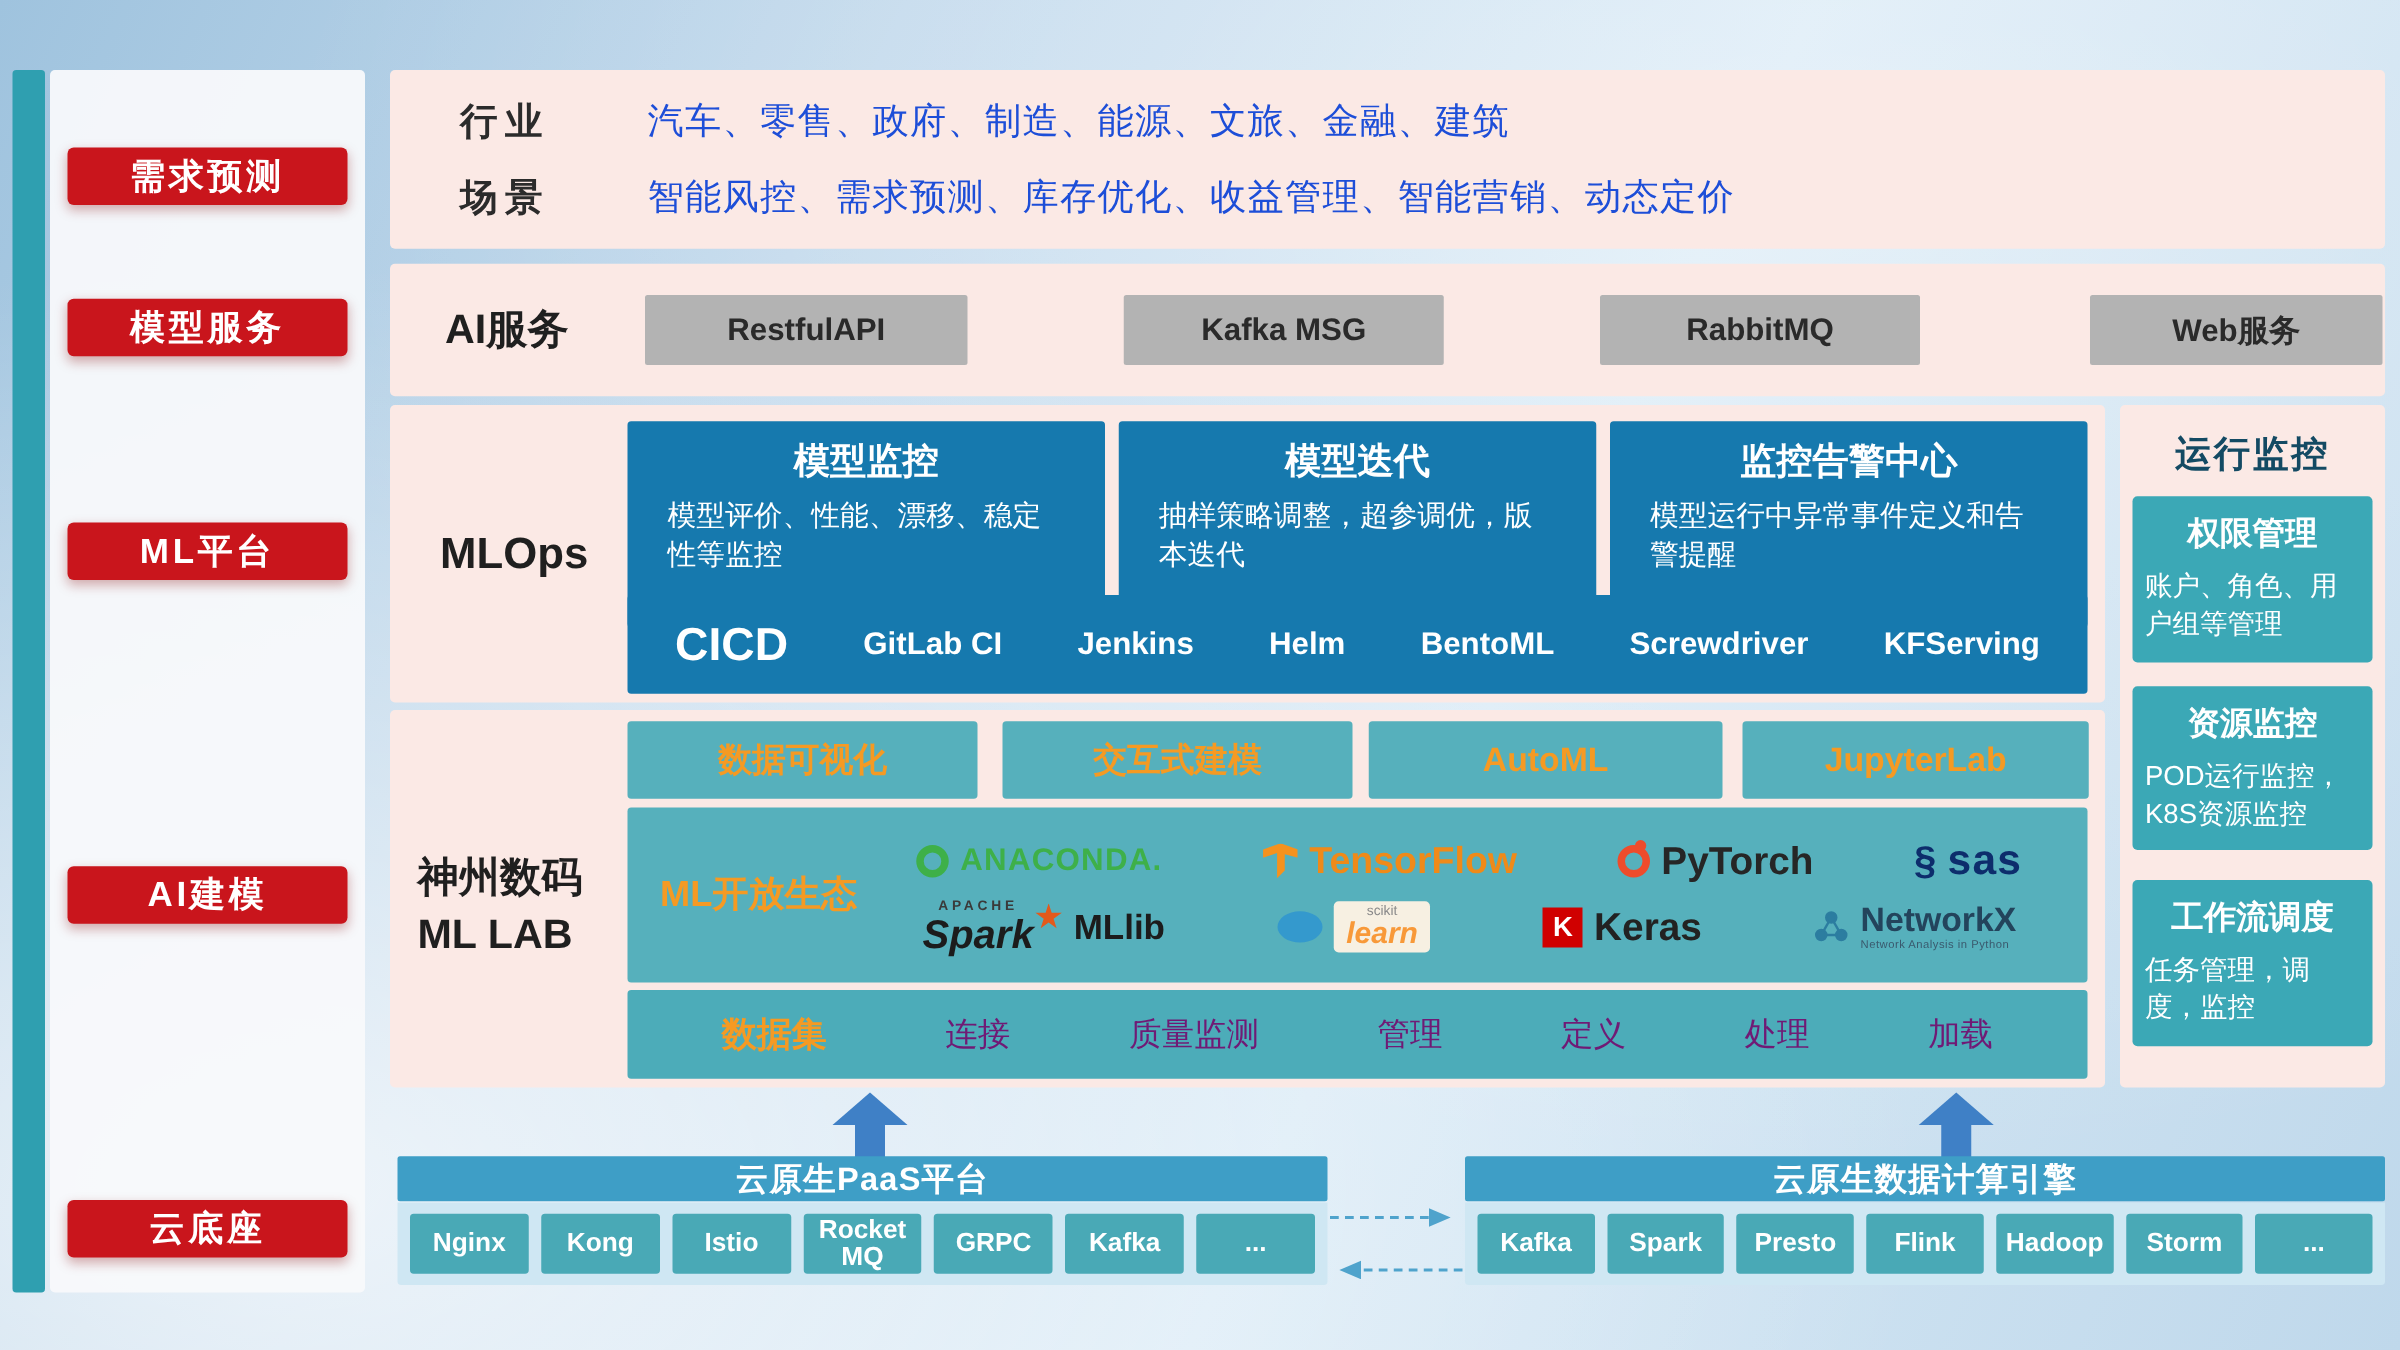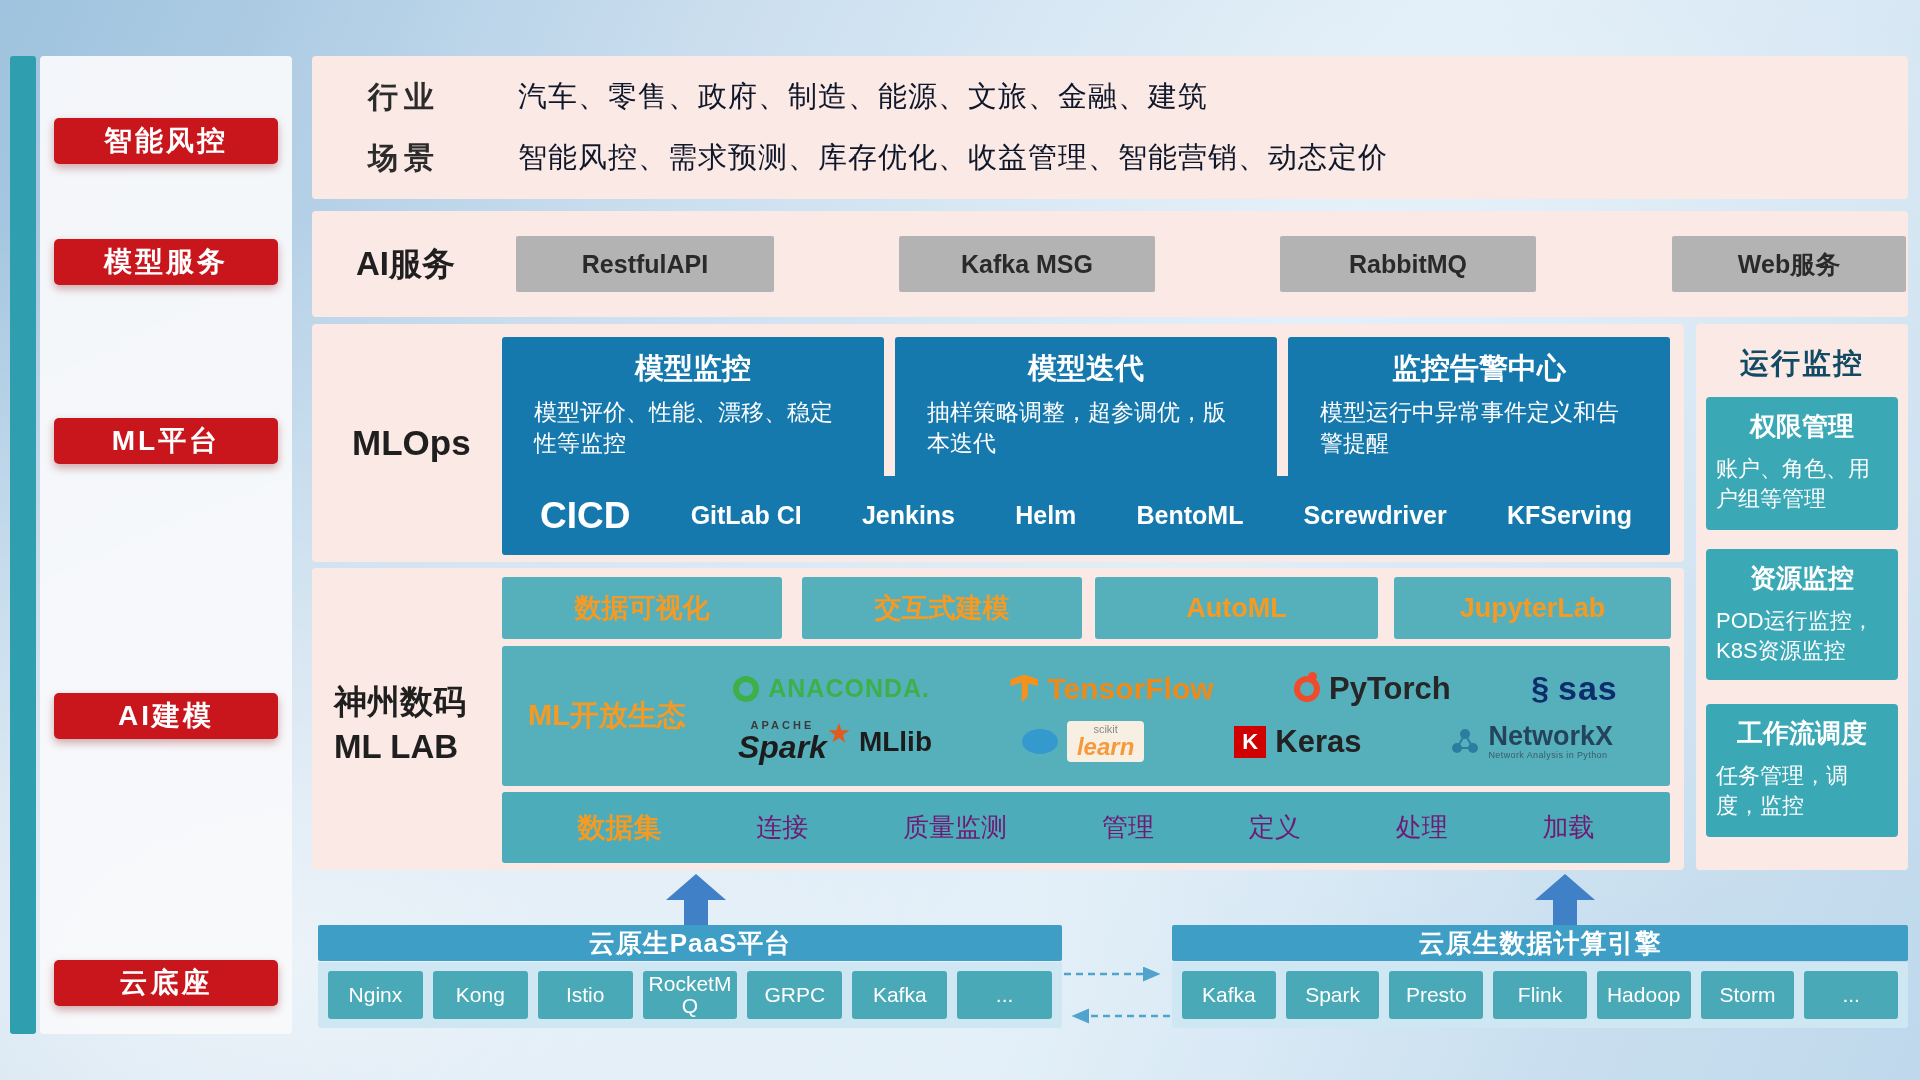--- a/index.html
+++ b/index.html
@@ -24,21 +24,21 @@
     border-radius:5px; box-shadow:0 4px 9px rgba(140,20,20,.35); cursor:pointer;
   }
   .sb0{top:62px}.sb1{top:183px}.sb2{top:362px}.sb3{top:637px}.sb4{top:904px}
 
   .panel { position:absolute; background:#fbe9e5; border-radius:4px; }
 
   
   .panel-industry { left:312px; top:56px; width:1596px; height:143px; display:flex; flex-direction:column; justify-content:center; gap:20px; padding-left:56px; }
   .ind-row { display:flex; align-items:center; }
   .ind-label { width:150px; font-size:30px; font-weight:bold; color:#2b2b2b; letter-spacing:6px; }
-  .ind-text { font-size:29px; color:#0f172a; letter-spacing:1px; }
+  .ind-text { font-size:29px; color:#1d4ed8; letter-spacing:1px; }
 
   
   .panel-service { left:312px; top:211px; width:1596px; height:106px; }
   .svc-label { position:absolute; left:44px; top:50%; transform:translateY(-50%); font-size:33px; font-weight:bold; color:#1f1f1f; }
   .svc-btn { position:absolute; top:25px; height:56px; background:#b3b3b3; color:#2a2a2a; font-size:25px; font-weight:bold;
     display:flex; align-items:center; justify-content:center; border-radius:2px; cursor:pointer;margin-left:14px; }
   .svc-b0{left:190px;width:258px}.svc-b1{left:573px;width:256px}.svc-b2{left:954px;width:256px}.svc-b3{left:1346px;width:234px}
 
   
   .panel-mlops { left:312px; top:324px; width:1372px; height:238px; }
@@ -117,35 +117,35 @@
   .up-arrow .head { width:0; height:0; border-left:30px solid transparent; border-right:30px solid transparent; border-bottom:26px solid #3f80c6; }
   .up-arrow .stem { width:24px; height:26px; background:#3f80c6; margin:0 auto; }
   .ua0{left:666px}.ua1{left:1535px}
 
   .bot-group { position:absolute; top:925px; }
   .bg0{left:318px;width:744px}.bg1{left:1172px;width:736px}
   .bot-header { height:36px; background:#3e9ec6; color:#fff; font-size:26px; font-weight:bold;
     display:flex; align-items:center; justify-content:center; border-radius:2px; letter-spacing:1px; }
   .bot-band { margin-top:1px; height:66px; background:#cfe7f3; display:flex; align-items:center; justify-content:space-between;
     padding:9px 10px; gap:10px; border-radius:0 0 3px 3px; }
-  .bot-btn { flex:1; height:48px; background:#49a9b6; color:#fff; font-size:21px; font-weight:normal;
+  .bot-btn { flex:1; height:48px; background:#49a9b6; color:#fff; font-size:21px; font-weight:bold;
     display:flex; align-items:center; justify-content:center; text-align:center; border-radius:3px;
     word-break:break-all; line-height:1.05; padding:0 4px; cursor:pointer; }
 
   .dash-arrows { position:absolute; left:1062px; top:958px; }
 </style>
 </head>
 <body>
 
 <div class="canvas">
 
   <div class="left-strip"></div>
 
   <aside class="sidebar">
-    <div class="side-btn sb0">智能风控</div>
+    <div class="side-btn sb0">需求预测</div>
     <div class="side-btn sb1">模型服务</div>
     <div class="side-btn sb2">ML平台</div>
     <div class="side-btn sb3">AI建模</div>
     <div class="side-btn sb4">云底座</div>
   </aside>
 
   <section class="panel panel-industry">
     <div class="ind-row">
       <span class="ind-label">行业</span>
       <span class="ind-text">汽车、零售、政府、制造、能源、文旅、金融、建筑</span>

